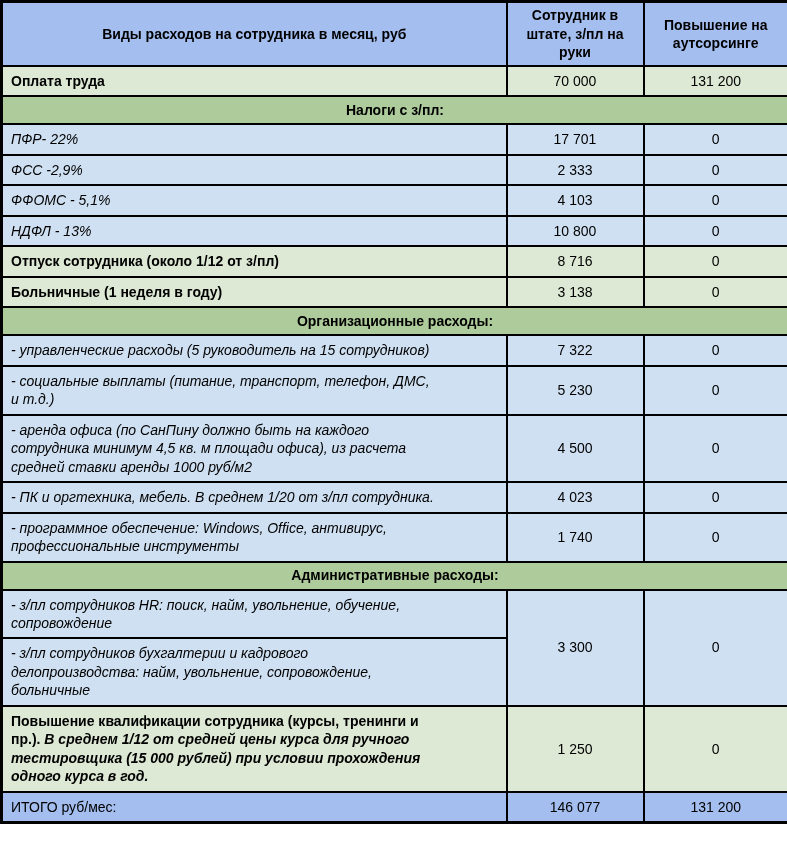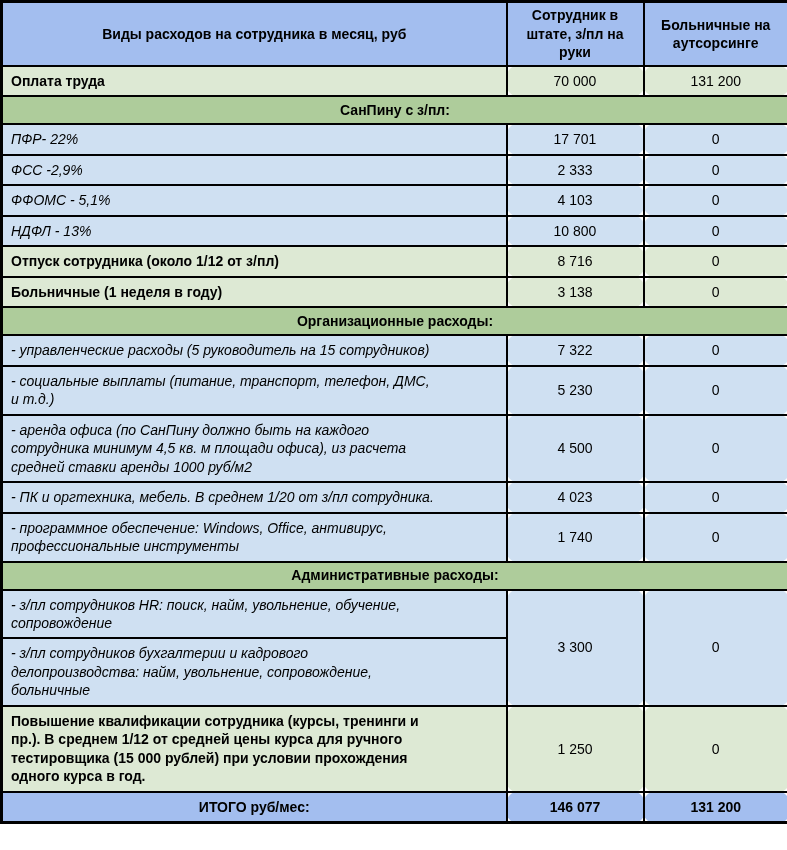--- a/index.html
+++ b/index.html
@@ -40,61 +40,59 @@
   tr.data.green td{background:var(--row-green);}
   tr.section td{
     background:var(--section-green);
     font-weight:bold;
     text-align:center;
     padding:3px 4px;
     height:20px;
   }
   tr.total td{
     background:var(--header-blue);
-    font-weight:bold;
-    text-align:center;
+    font-weight:normal;
   }
   .label-cell{
     text-align:left;
     padding:5px 70px 5px 8px;
   }
   tr.total .label-cell{padding:5px 8px;}
   .value-cell{
     text-align:center;
     padding:5px 4px;
-    border-radius:10px;
   }
   tr.data.italic .label-cell{font-style:italic;}
   tr.data.bold .label-cell{font-weight:bold;}
-  .label-cell .note{}
+  .label-cell .note{font-style:italic;}
 </style>
 </head>
 <body>
 
 <table>
   <colgroup>
     <col style="width:505px">
     <col style="width:137px">
     <col style="width:145px">
   </colgroup>
   <thead>
     <tr>
       <th>Виды расходов на сотрудника в месяц, руб</th>
       <th>Сотрудник в штате, з/пл на руки</th>
-      <th>Больничные на аутсорсинге</th>
+      <th>Повышение на аутсорсинге</th>
     </tr>
   </thead>
   <tbody>
       <tr class="data green bold">
         <td class="label-cell">Оплата труда</td>
         <td class="value-cell">70 000</td>
         <td class="value-cell">131 200</td>
       </tr>
       <tr class="section">
-        <td class="section-cell" colspan="3">СанПину с з/пл:</td>
+        <td class="section-cell" colspan="3">Налоги с з/пл:</td>
       </tr>
       <tr class="data blue italic">
         <td class="label-cell">ПФР- 22%</td>
         <td class="value-cell">17 701</td>
         <td class="value-cell">0</td>
       </tr>
       <tr class="data blue italic">
         <td class="label-cell">ФСС -2,9%</td>
         <td class="value-cell">2 333</td>
         <td class="value-cell">0</td>

